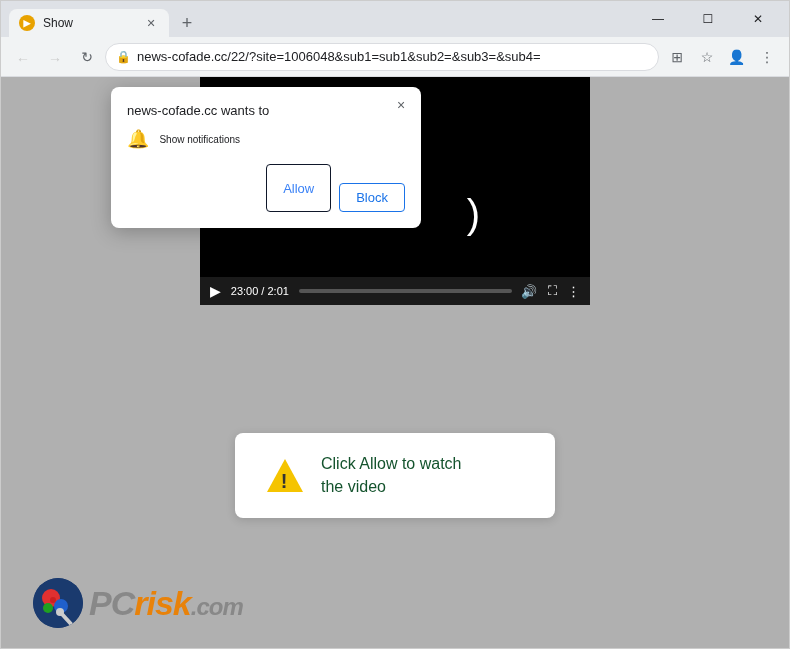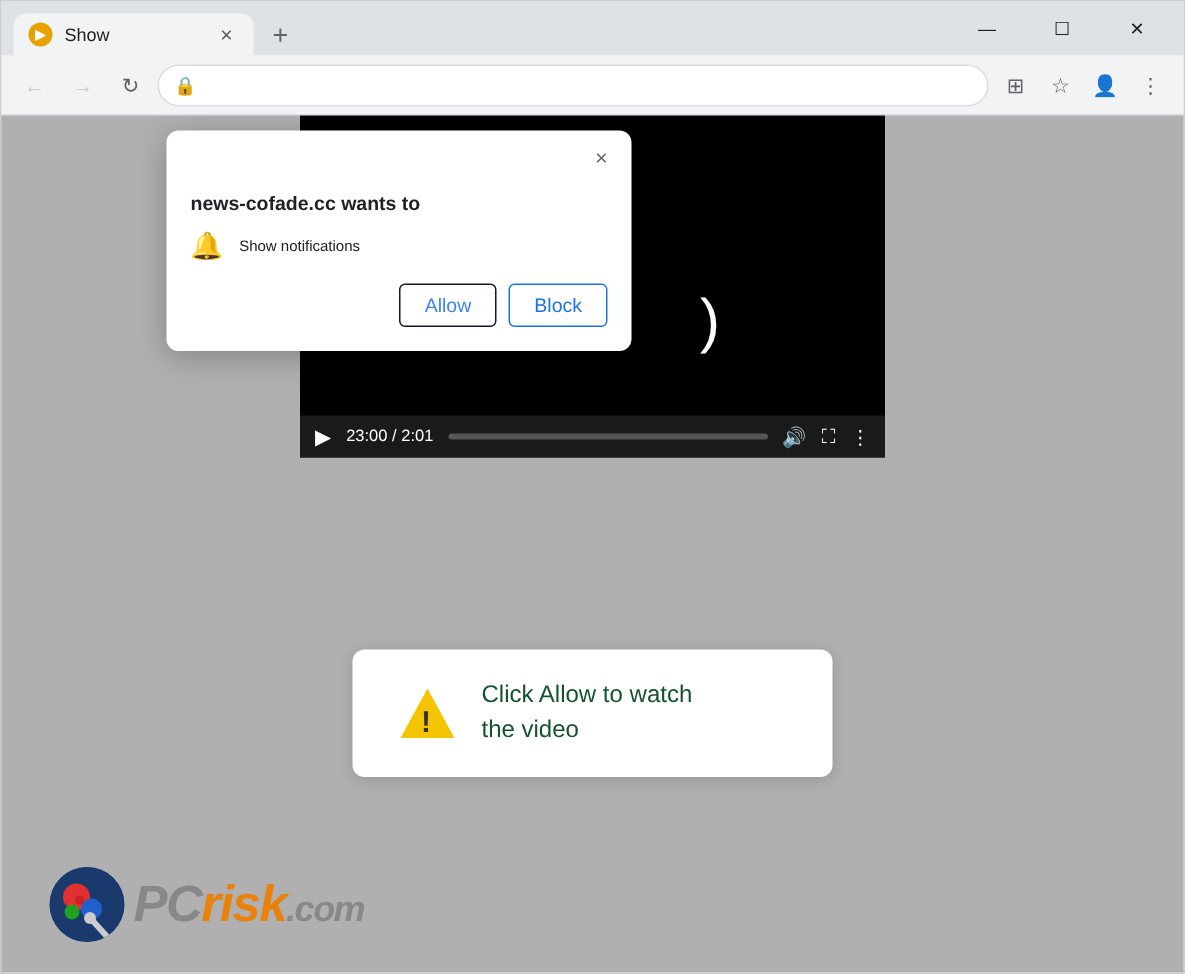--- a/index.html
+++ b/index.html
@@ -276,23 +276,22 @@
       width: 20px;
       height: 20px;
       display: flex;
       align-items: center;
       justify-content: center;
     }
 
     .popup-title {
       font-size: 13px;
       color: #202124;
-      font-weight: 700;
+      font-weight: 400;
       margin-bottom: 10px;
-      margin-top: 25px;
     }
 
     .popup-permission {
       display: flex;
       align-items: center;
       gap: 10px;
       margin-bottom: 14px;
     }
 
     .bell-icon {
@@ -324,20 +323,21 @@
 
     .btn-block {
       padding: 6px 16px;
       border: 1px solid #1a73e8;
       background: white;
       color: #1a73e8;
       border-radius: 4px;
       font-size: 13px;
       cursor: pointer;
       font-weight: 500;
+      margin-top: 19px;
     }
 
     
     .click-allow-box {
       position: absolute;
       bottom: 130px;
       left: 50%;
       transform: translateX(-50%);
       background: white;
       border-radius: 8px;
@@ -426,20 +426,21 @@
       <div class="win-btn close">✕</div>
     </div>
   </div>
 
   <div class="nav-bar">
     <div class="nav-btn disabled">←</div>
     <div class="nav-btn disabled">→</div>
     <div class="nav-btn">↻</div>
     <div class="address-bar">
       <span class="lock-icon">🔒</span>
+      <span class="address-text">news-cofade.cc/22/?site=1006048&amp;sub1=sub1&amp;sub2=&amp;sub3=&amp;sub4=</span>
     </div>
     <div class="nav-actions">
       <div class="nav-btn">⊞</div>
       <div class="nav-btn">☆</div>
       <div class="nav-btn">👤</div>
       <div class="nav-btn">⋮</div>
     </div>
   </div>
 
   <div class="page-content">

